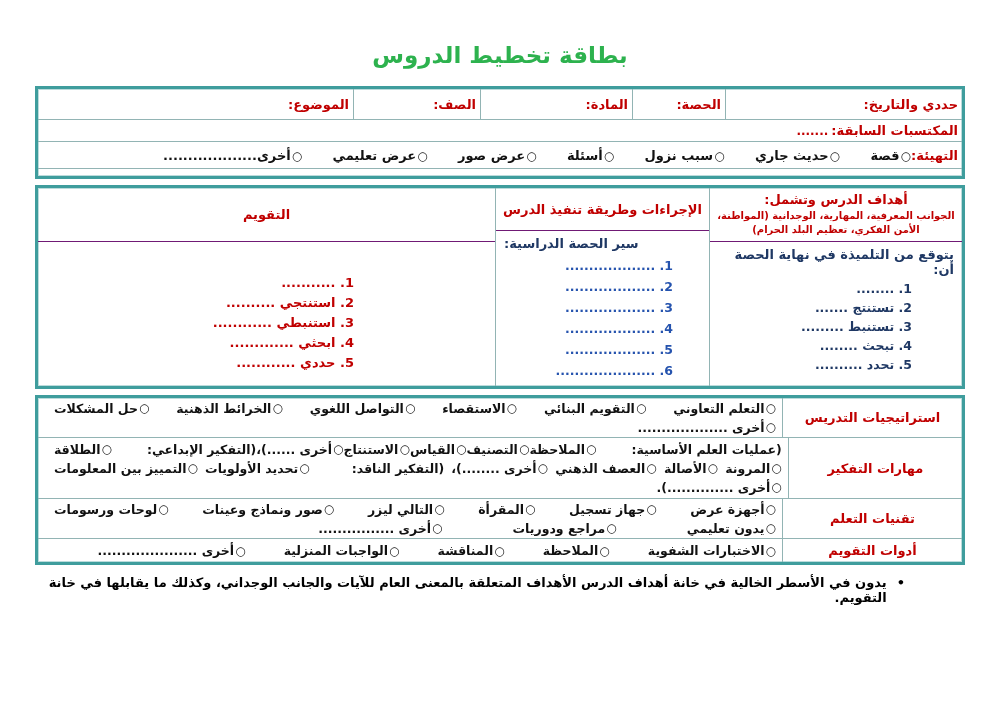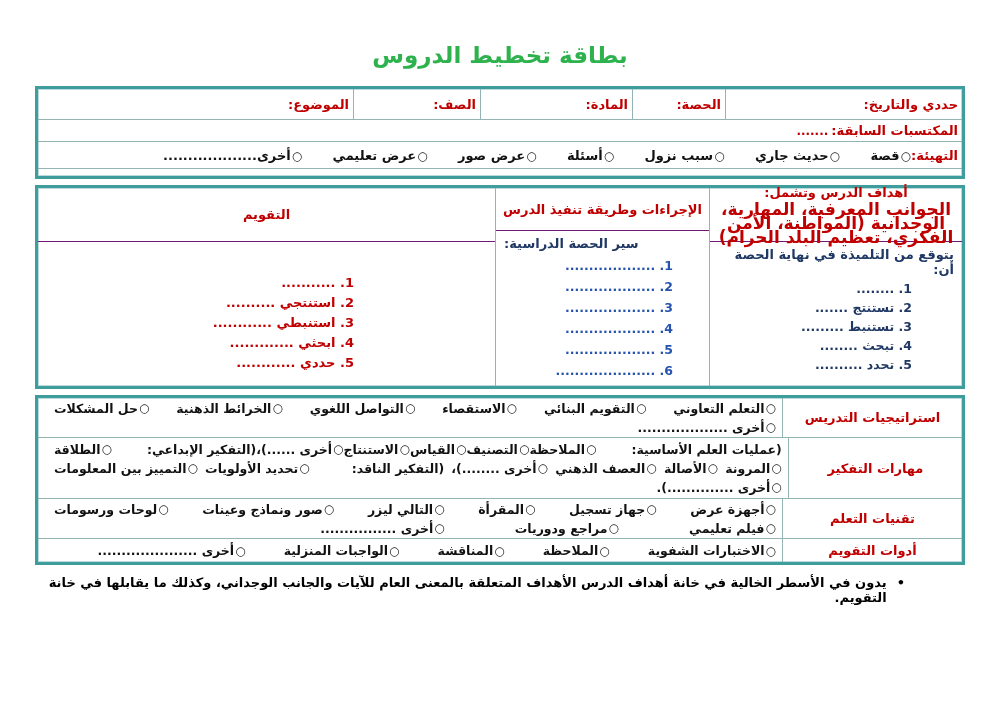--- a/index.html
+++ b/index.html
@@ -39,21 +39,21 @@
   .sec2{display:flex;height:204px;}
   .col{box-sizing:border-box;display:flex;flex-direction:column;}
   .col-obj{width:253px;border-left:1px solid #92b4b4;}
   .col-proc{width:214px;border-left:1px solid #92b4b4;}
   .col-eval{flex:1;}
   .col-head{
     height:54px;border-bottom:1px solid #701a75;color:#c00000;
     display:flex;flex-direction:column;justify-content:center;text-align:center;
     font-size:13px;box-sizing:border-box;padding:2px 4px;
   }
-  .col-head .sub{font-size:17px;line-height:14px;margin-top:2px;}
+  .col-head .sub{font-size:10px;line-height:14px;margin-top:2px;}
   .col-body{flex:1;padding:5px 8px;box-sizing:border-box;}
   .obj-intro{font-size:13px;color:#1f3864;text-align:right;}
   .obj-items{margin-top:2px;padding-right:42px;font-size:12.5px;color:#1f3864;}
   .obj-items .li{line-height:19px;text-align:right;}
   .proc-title{font-size:13px;color:#1f3864;text-align:left;padding-right:2px;}
   .proc-items{margin-top:4px;padding-right:28px;font-size:12.5px;color:#2553ae;}
   .proc-items .li{line-height:21px;text-align:right;}
   .eval-items{width:175px;margin:26px auto 0 auto;font-size:13px;color:#c00000;}
   .eval-items .li{line-height:20px;text-align:right;}
   
@@ -329,21 +329,21 @@
               <span>صور ونماذج وعينات</span>
             </span>
             <span class="opt">
               <span class="circ">○</span>
               <span>لوحات ورسومات</span>
             </span>
           </div>
         <div class="optline start g70">
             <span class="opt">
               <span class="circ">○</span>
-              <span>فيلم تعليمي</span>
+              <span>يدون تعليمي</span>
             </span>
             <span class="opt">
               <span class="circ">○</span>
               <span>مراجع ودوريات</span>
             </span>
             <span class="opt">
               <span class="circ">○</span>
               <span>أخرى ................</span>
             </span>
           </div>

